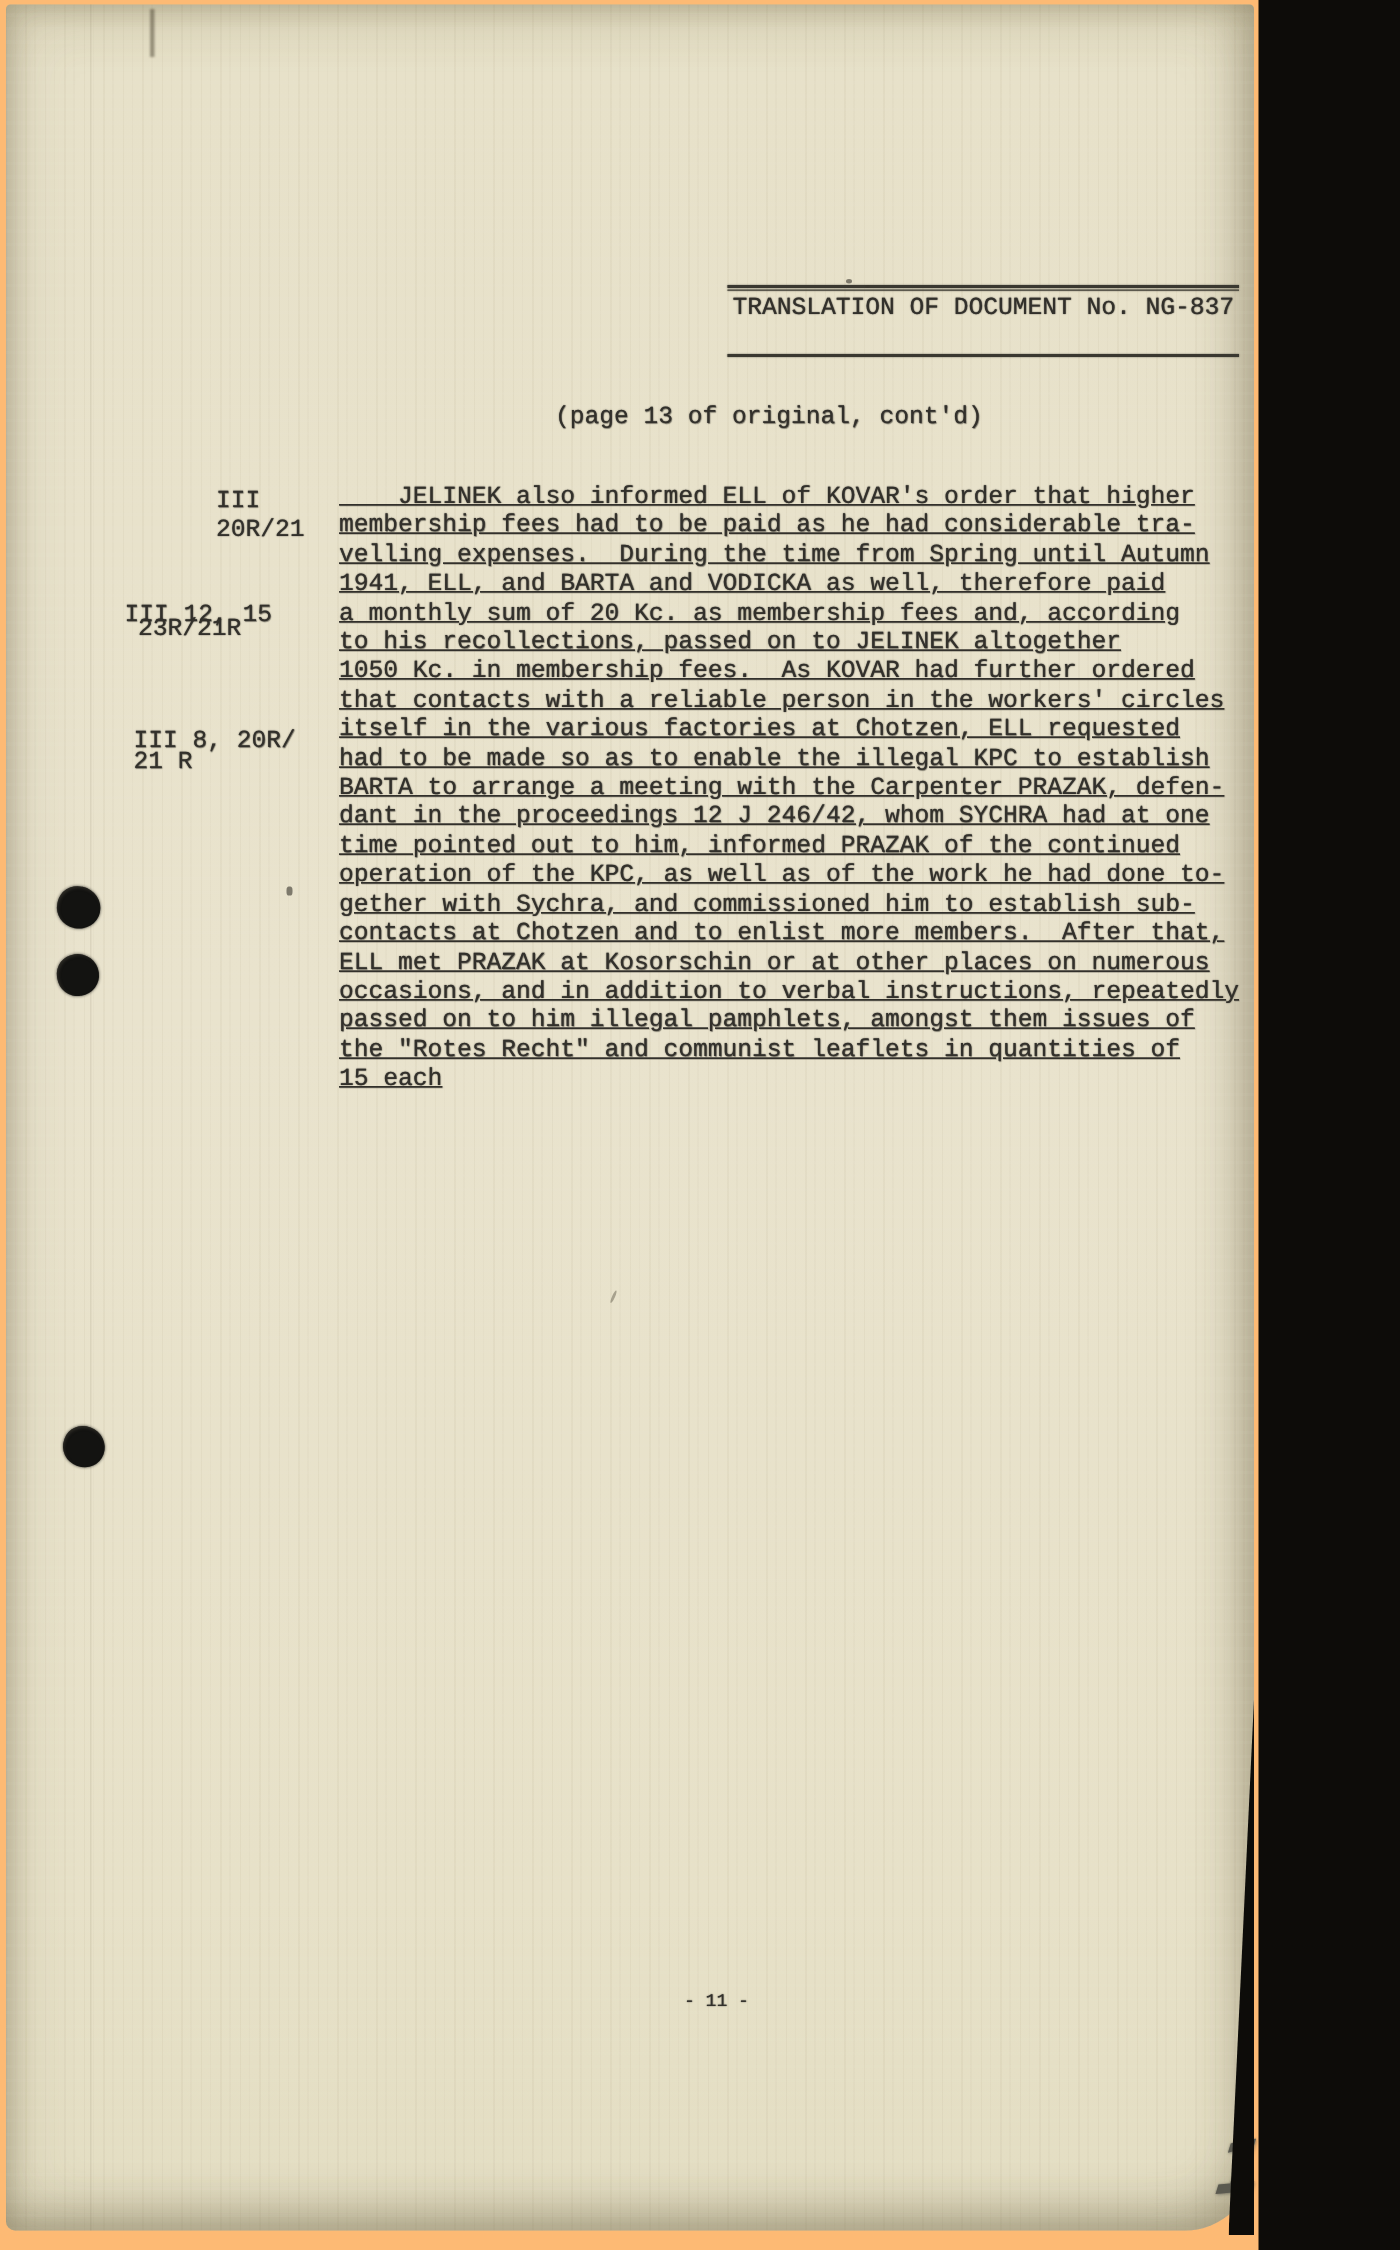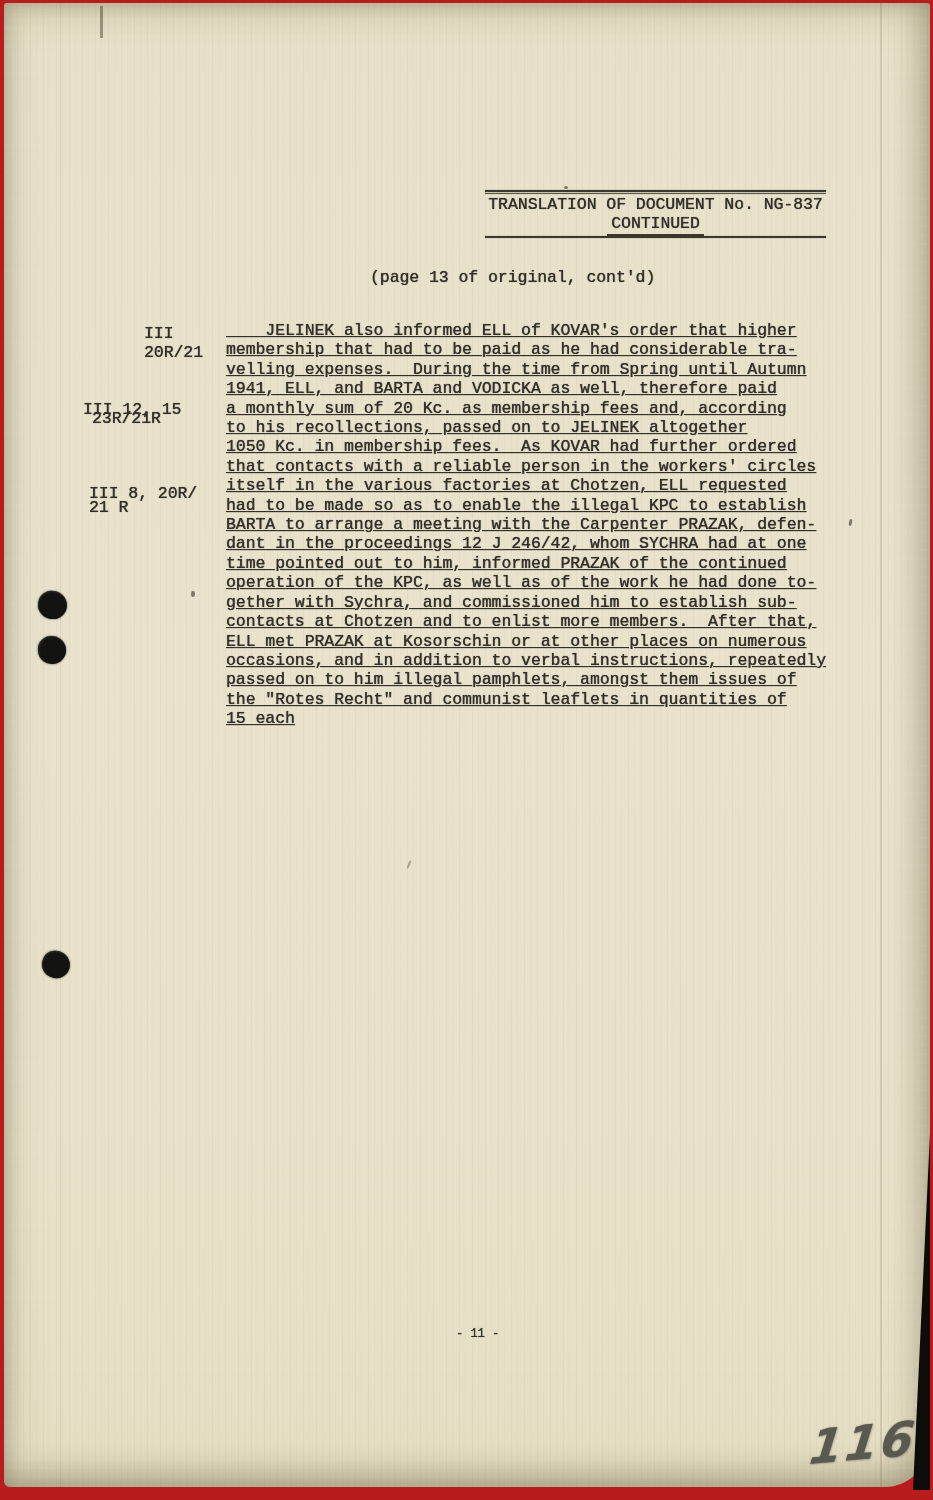--- a/index.html
+++ b/index.html
@@ -1,19 +1,19 @@
 <!DOCTYPE html>
 <html><head>
 <meta charset="utf-8">
 <style>
   html,body{margin:0;padding:0;background:#0d0c09;}
   .scan{
     position:relative;
-    width:933px;height:1500px;
-    background:#b91c1c;
+    width:839px;height:1500px;
+    background:#fdba74;
     overflow:hidden;
     font-family:"Liberation Mono","DejaVu Sans Mono",monospace;
   }
   .paper{
     position:absolute;
     left:4px;top:3px;right:3px;bottom:13px;
     background:linear-gradient(180deg,#e2dcc1 0%,#e7e1c9 3%,#e9e3cd 45%,#e7e1c8 85%,#e3ddc2 100%);
     border-radius:3px 3px 46px 6px;
     box-shadow:inset 0 0 45px rgba(95,84,52,0.22), inset -9px -12px 28px rgba(85,75,46,0.30), inset 4px 3px 14px rgba(95,84,52,0.18);
   }
@@ -103,44 +103,41 @@
   <div class="paper">
     <div class="texture"></div>
     <div class="crease crease-left"></div>
     <div class="crease crease-right"></div>
     <div class="smudge-top"></div>
 
     <div class="stamp ink">
       <div class="rule rule-top-a"></div>
       <div class="rule rule-top-b"></div>
       <div class="stamp-title">TRANSLATION OF DOCUMENT No. NG-837</div>
-      <div class="stamp-continued">
-        <span>CONTINUED</span>
-      </div>
       <div class="rule rule-bottom"></div>
     </div>
 
     <div class="subtitle ink mono-line">(page 13 of original, cont'd)</div>
 
     <div class="margin-note note-1 ink">
         <div>III</div>
         <div>20R/21</div>
       </div>
     <div class="margin-note note-2 ink">
         <div>III 12, 15</div>
         <div>23R/21R</div>
       </div>
     <div class="margin-note note-3 ink">
         <div>III 8, 20R/</div>
         <div>        21 R</div>
       </div>
 
     <div class="body-text ink">
         <div>    JELINEK also informed ELL of KOVAR's order that higher</div>
-        <div>membership that had to be paid as he had considerable tra-</div>
+        <div>membership fees had to be paid as he had considerable tra-</div>
         <div>velling expenses.  During the time from Spring until Autumn</div>
         <div>1941, ELL, and BARTA and VODICKA as well, therefore paid</div>
         <div>a monthly sum of 20 Kc. as membership fees and, according</div>
         <div>to his recollections, passed on to JELINEK altogether</div>
         <div>1050 Kc. in membership fees.  As KOVAR had further ordered</div>
         <div>that contacts with a reliable person in the workers' circles</div>
         <div>itself in the various factories at Chotzen, ELL requested</div>
         <div>had to be made so as to enable the illegal KPC to establish</div>
         <div>BARTA to arrange a meeting with the Carpenter PRAZAK, defen-</div>
         <div>dant in the proceedings 12 J 246/42, whom SYCHRA had at one</div>

